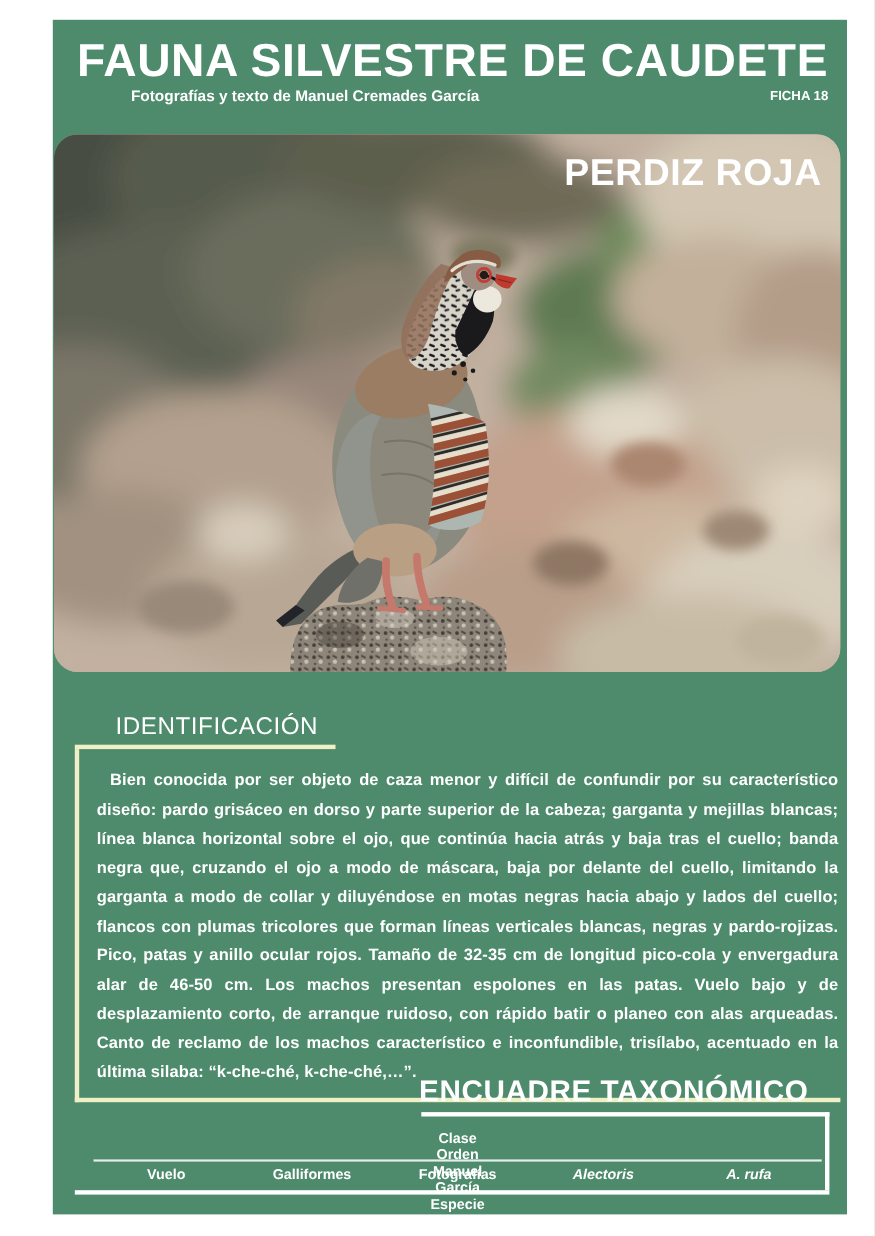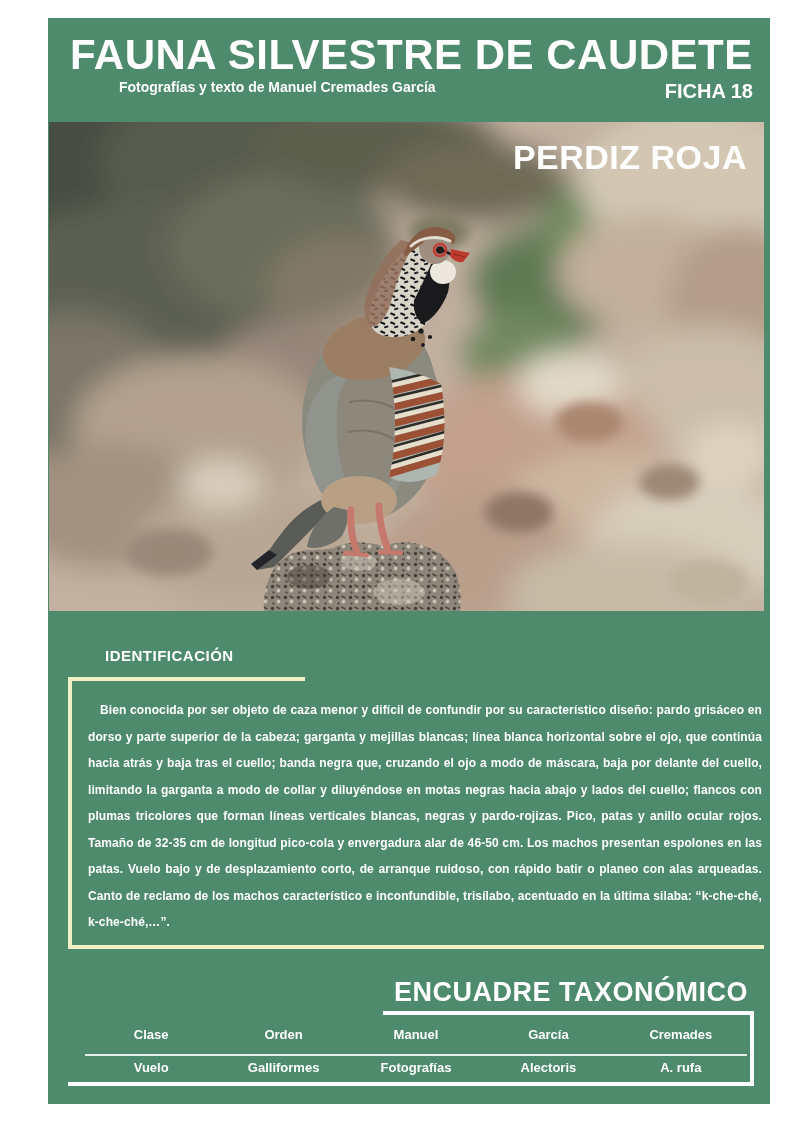--- a/index.html
+++ b/index.html
@@ -4,48 +4,48 @@
 <style>
   html,body{margin:0;padding:0;background:#ffffff;}
   .page{position:relative;width:795px;height:1124px;background:#ffffff;overflow:hidden;
         font-family:"Liberation Sans","DejaVu Sans",sans-serif;padding-left:21px;}
   .sheet{position:absolute;left:48px;top:18px;width:722px;height:1086px;background:#4d8b6c;}
 
   
   .title{position:absolute;left:22px;top:16px;font-size:42px;font-weight:bold;color:#fff;
          letter-spacing:.5px;white-space:nowrap;line-height:1;}
   .subtitle{position:absolute;left:23px;top:61px;font-size:14px;font-weight:bold;color:#fff;white-space:nowrap;margin-left:48px;}
-  .ficha{position:absolute;right:17px;top:62px;font-size:20px;font-weight:bold;color:#fff;}
-
-  
-  .photo{position:absolute;left:1px;top:104px;width:715px;height:489px;overflow:hidden;background:#c2b0a0;}
+  .ficha{position:absolute;right:17px;top:62px;font-size:12px;font-weight:bold;color:#fff;}
+
+  
+  .photo{position:absolute;left:1px;top:104px;width:715px;height:489px;overflow:hidden;background:#c2b0a0;border-radius:22px;}
   .photo svg{display:block;}
   .photo-overlay{position:absolute;right:17px;top:18px;text-align:right;color:#fff;}
   .species-title{font-size:34px;font-weight:bold;letter-spacing:.5px;line-height:1;}
   .species-latin{font-size:25px;font-style:italic;margin-top:10px;line-height:1;}
 
   
-  .id-heading{position:absolute;left:57px;top:629px;font-size:15px;font-weight:bold;color:#fff;letter-spacing:.5px;}
+  .id-heading{position:absolute;left:57px;top:629px;font-size:22px;font-weight:normal;color:#fff;letter-spacing:.5px;}
   .id-underline{position:absolute;left:20px;top:659px;width:237px;height:4px;background:#eff0c6;}
   .id-box{position:absolute;left:20px;top:663px;width:674px;border-left:4px solid #eff0c6;
           border-bottom:4px solid #eff0c6;padding:16px 2px 9px 16px;}
-  .id-text{margin:0;color:#fff;font-size:12px;font-weight:bold;line-height:26.5px;
+  .id-text{margin:0;color:#fff;font-size:15px;font-weight:bold;line-height:26.5px;
            text-align:justify;text-indent:12px;letter-spacing:.1px;}
 
   
-  .tax-heading{position:absolute;left:346px;top:959px;font-size:27px;font-weight:bold;color:#fff;letter-spacing:.5px;white-space:nowrap;}
+  .tax-heading{position:absolute;left:333px;top:959px;font-size:27px;font-weight:bold;color:#fff;letter-spacing:.5px;white-space:nowrap;}
   .tax-underline{position:absolute;left:335px;top:993px;width:371px;height:4px;background:#fff;}
   .tax-right-border{position:absolute;left:702px;top:993px;width:4px;height:71px;background:#fff;}
   .tax-bottom-border{position:absolute;left:20px;top:1064px;width:686px;height:4px;background:#fff;}
   .tax-divider{position:absolute;left:37px;top:1036px;width:662px;height:2px;background:#fff;opacity:.85;}
   .tax-row{position:absolute;left:37px;width:662px;display:flex;}
-  .tax-row.hdr{top:1009px;}
+  .tax-row.hdr{top:1009px;flex-direction:column;}
   .tax-row.val{top:1042px;}
   .tax-cell{flex:1;text-align:center;color:#fff;font-size:13px;font-weight:bold;}
-  .tax-cell.it{}
+  .tax-cell.it{font-style:italic;}
 </style>
 </head>
 <body>
 
 <div class="page">
   <div class="sheet">
 
     <div class="title">FAUNA SILVESTRE DE CAUDETE</div>
     <div class="subtitle">Fotografías y texto de Manuel Cremades García</div>
     <div class="ficha">FICHA 18</div>
@@ -206,21 +206,21 @@
     <div class="tax-underline"></div>
     <div class="tax-right-border"></div>
     <div class="tax-bottom-border"></div>
     <div class="tax-divider"></div>
 
     <div class="tax-row hdr">
       <div class="tax-cell">Clase</div>
       <div class="tax-cell">Orden</div>
       <div class="tax-cell">Manuel</div>
       <div class="tax-cell">García</div>
-      <div class="tax-cell">Cremades</div>
+      <div class="tax-cell">Especie</div>
     </div>
     <div class="tax-row val">
       <div class="tax-cell">Vuelo</div>
       <div class="tax-cell">Galliformes</div>
       <div class="tax-cell">Fotografías</div>
       <div class="tax-cell it">Alectoris</div>
       <div class="tax-cell it">A. rufa</div>
     </div>
 
   </div>

